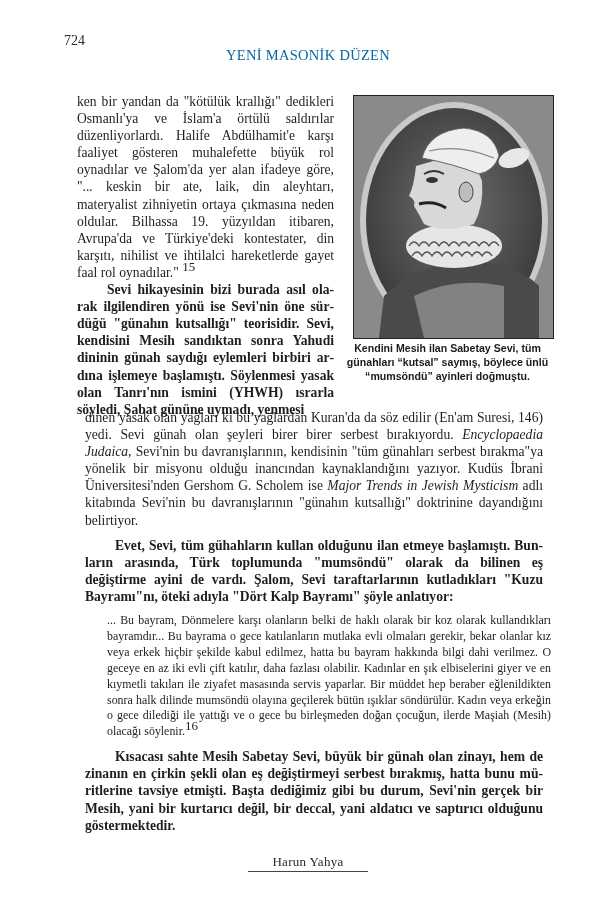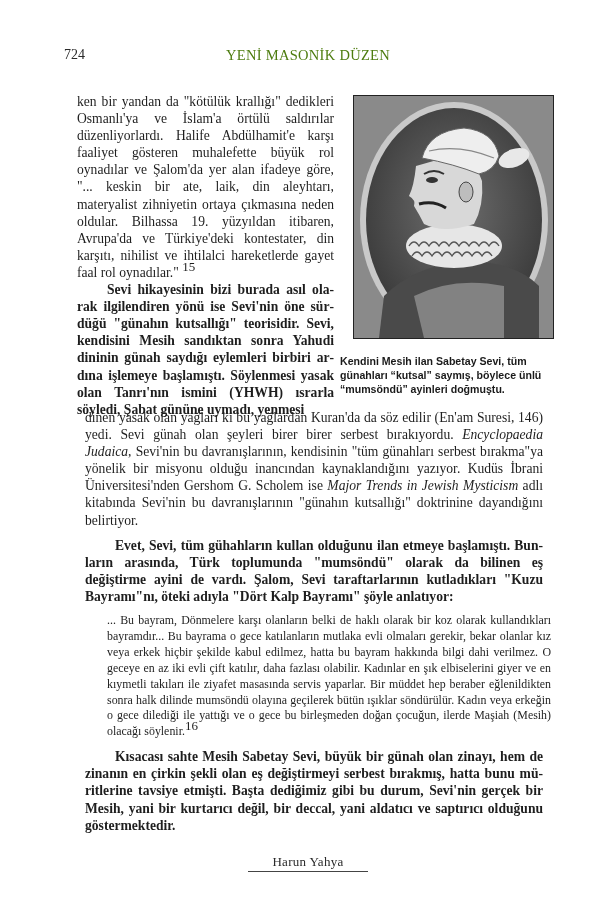--- a/index.html
+++ b/index.html
@@ -1,32 +1,32 @@
 <!DOCTYPE html>
 <html><head>
   <meta charset="utf-8">
   <style>
     html, body { margin: 0; padding: 0; background: #ffffff; }
     body { width: 616px; height: 912px; position: relative; overflow: hidden;
            font-family: "Liberation Serif", "DejaVu Serif", serif; color: #1e1e1e; }
-    .header-num { position: absolute; left: 64px; top: 47px; font-size: 14px; color: #2a2a2a; }
+    .header-num { position: absolute; left: 64px; top: 33px; font-size: 14px; color: #2a2a2a; }
     .header-title { position: absolute; left: 0; width: 616px; text-align: center; top: 47px;
-                    font-size: 14.5px; letter-spacing: 0.3px; color: #4d7c0f; }
+                    font-size: 14.5px; letter-spacing: 0.3px; color: #0369a1; }
     .body-text { font-size: 13.6px; line-height: 17.1px; text-align: justify; hyphens: manual; }
     .col { position: absolute; left: 77px; top: 93px; width: 257px; }
     .col p { margin: 0; }
     .indent { text-indent: 30px; font-weight: bold; }
     .full { position: absolute; left: 77px; top: 401px; width: 474px; }
     .full p { margin: 8px; }
     .quote { margin: 8px 0 6px 30px !important; font-size: 11.9px; line-height: 15.9px; text-align: justify; }
     .sup { font-size: 13px; vertical-align: super; line-height: 0; }
     .figure { position: absolute; left: 353px; top: 95px; width: 199px; height: 242px;
               background: #5a5a5a; border: 1px solid #222; overflow: hidden; }
     .figure svg { width: 100%; height: 100%; display: block; }
-    .caption { position: absolute; left: 340px; top: 354px; width: 215px; text-align: left;
+    .caption { position: absolute; left: 340px; top: 341px; width: 215px; text-align: center;
                font-family: "Liberation Sans", "DejaVu Sans", sans-serif; font-weight: bold;
                font-size: 10.6px; line-height: 14.2px; color: #1a1a1a; }
     .footer { position: absolute; left: 0; width: 616px; top: 852px; text-align: center; }
     .footer span { display: inline-block; font-size: 13px; color: #2a2a2a; padding: 0 24px 1px;
                    border-bottom: 1px solid #444; letter-spacing: 0.3px; }
     i { font-style: italic; }
   </style>
 </head>
 <body>
 

